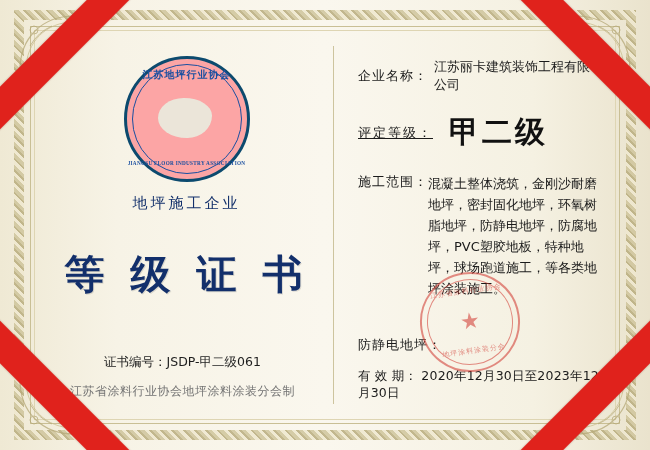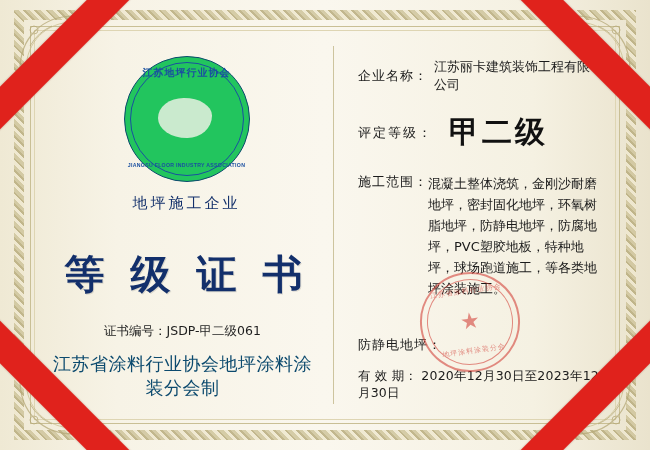--- a/index.html
+++ b/index.html
@@ -130,23 +130,24 @@
     padding: 18px 6px 0 14px;
     box-sizing: border-box;
   }
 
   
   .emblem {
     position: relative;
     width: 126px;
     height: 126px;
     border-radius: 50%;
-    background: #22c55e;
-    border: 1px solid #0c4a6e;
+    background: #fca5a5;
+    border: 3px solid #0c4a6e;
     box-sizing: border-box;
+    font-family: Liberation Serif, serif;
   }
   .emblem .ring2 {
     position: absolute;
     inset: 5px;
     border-radius: 50%;
     border: 1.5px solid #1a4fa0;
   }
   .emblem .globe {
     position: absolute;
     left: 50%;
@@ -217,22 +218,22 @@
     bottom: 10px;
     text-align: center;
   }
   .cert-no {
     font-size: 12.5px;
     color: #1d1d1d;
     font-family: "DejaVu Sans", sans-serif;
     margin-bottom: 12px;
   }
   .issuer-line {
-    font-size: 18px;
-    color: #0c4a6e;
+    font-size: 12px;
+    color: #737373;
     font-family: "DejaVu Sans", sans-serif;
     letter-spacing: .5px;
   }
 
   
   .field {
     display: flex;
     align-items: center;
     margin-bottom: 16px;
     font-family: "DejaVu Sans", sans-serif;
@@ -251,20 +252,21 @@
   .grade-row {
     display: flex;
     align-items: center;
     margin: 18px 0 20px 0;
     font-family: "DejaVu Sans", sans-serif;
   }
   .grade-row .label {
     font-size: 13px;
     letter-spacing: 2px;
     color: #1a1a1a;
+    text-decoration: underline;
   }
   .grade-row .grade {
     margin-left: 16px;
     font-size: 30px;
     font-weight: bold;
     color: #111111;
     letter-spacing: 3px;
     font-family: "DejaVu Serif", serif;
   }
 

